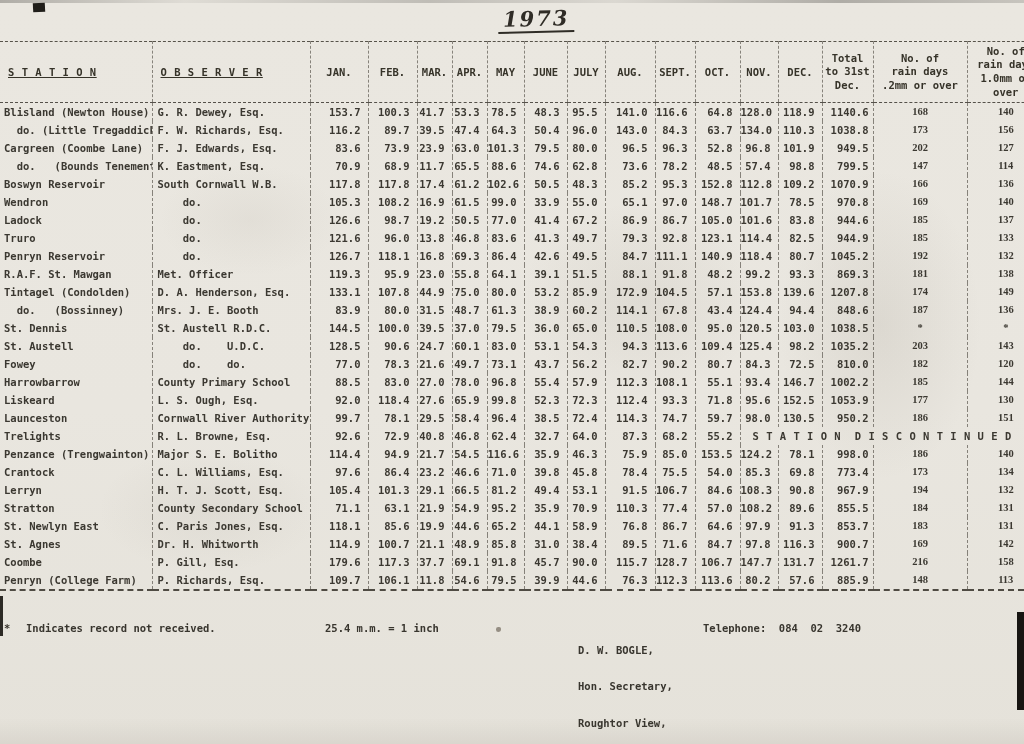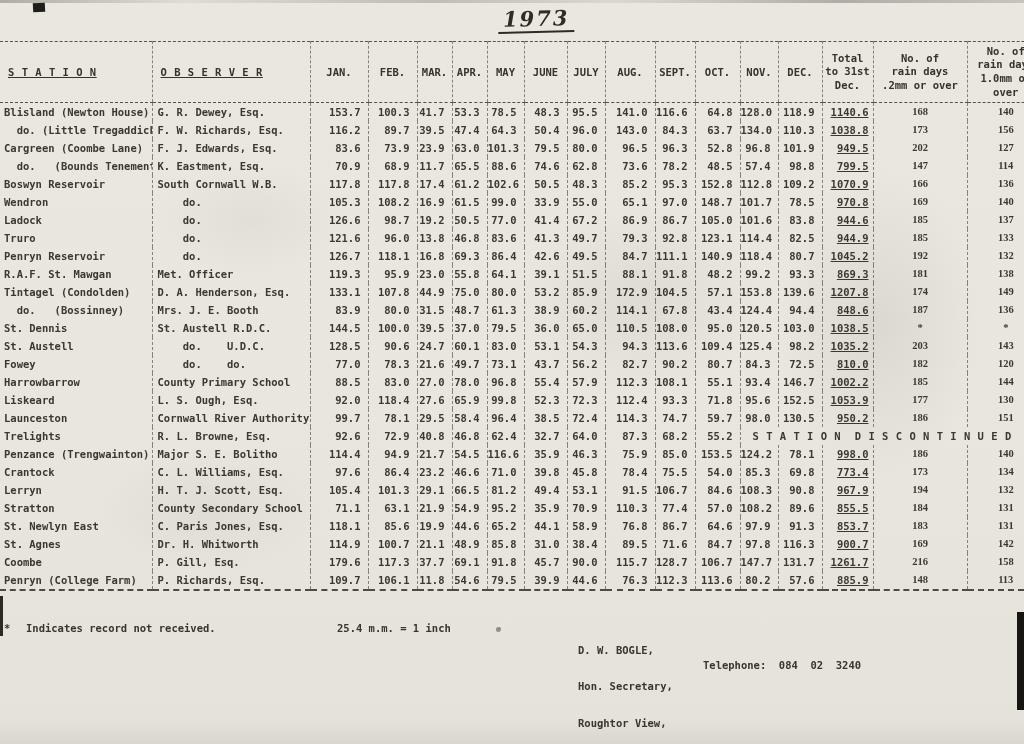--- a/index.html
+++ b/index.html
@@ -52,30 +52,30 @@
   .h-month{text-align:center;margin-left:12px;}
   .h-multi{text-align:center;white-space:pre-line;line-height:1.3;font-size:10.5px;}
   tbody td{
     height:18px;line-height:18px;font-size:10.5px;font-weight:bold;color:#3b3831;
     white-space:pre;padding:0;
   }
   tbody tr:last-child td{border-bottom:2px dashed #4f4b43;}
   td.c-station{padding-left:4px;}
   td.c-observer{padding-left:5px;}
   td.c-num{text-align:right;padding-right:7px;}
-  td.c-total{padding-right:4px;text-decoration:underline;}
+  td.c-total{padding-right:4px;}
   td.c-days{text-align:center;font-family:Liberation Serif, serif;}
   td.c-disc{padding-left:12px;letter-spacing:.5px;color:#3b3831;}
 
   
   .footnote{position:absolute;left:4px;top:622px;font-size:10.5px;font-weight:bold;white-space:pre;}
   .footnote .ast{display:inline-block;width:22px;}
-  .conversion{position:absolute;left:325px;top:622px;font-size:10.5px;font-weight:bold;white-space:pre;margin-left:12px;}
+  .conversion{position:absolute;left:325px;top:622px;font-size:10.5px;font-weight:bold;white-space:pre;}
   .signature{position:absolute;left:578px;top:619px;font-size:10.5px;font-weight:bold;line-height:12.3px;white-space:pre;}
-  .telephone{position:absolute;left:703px;top:659px;font-size:10.5px;font-weight:bold;white-space:pre;}
+  .telephone{position:absolute;left:703px;top:622px;font-size:10.5px;font-weight:bold;white-space:pre;}
 </style>
 </head>
 <body>
 
 <div class="page">
 
   <div class="smudge sm1"></div>
   <div class="smudge sm2"></div>
   <div class="smudge sm3"></div>
   <div class="smudge sm4"></div>

